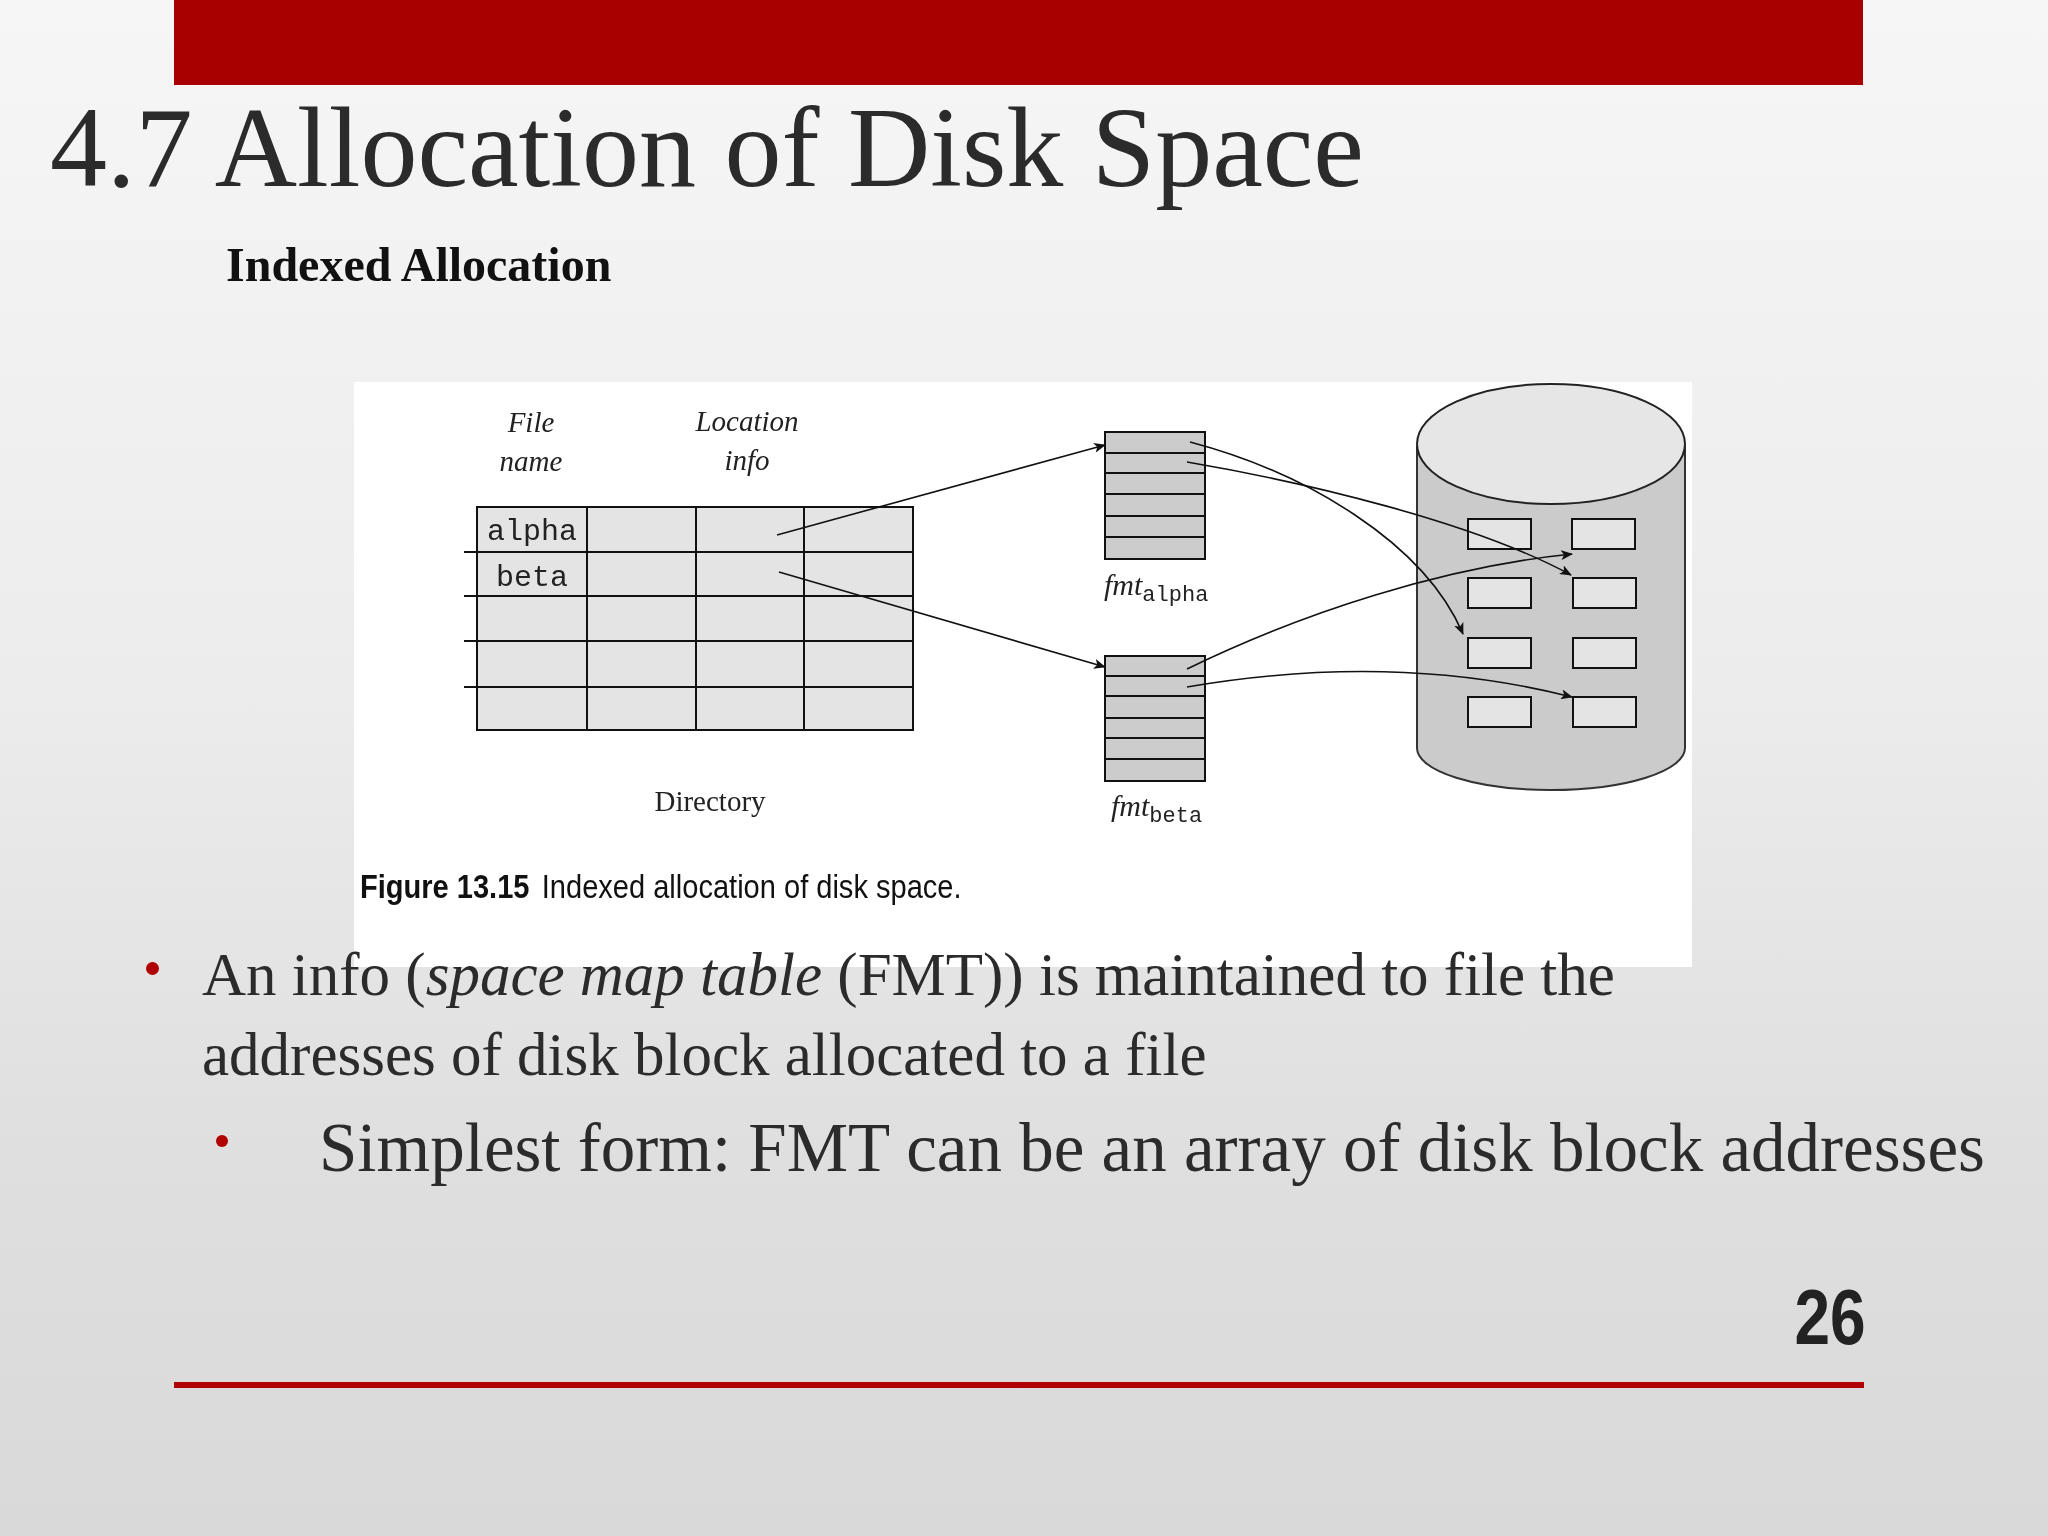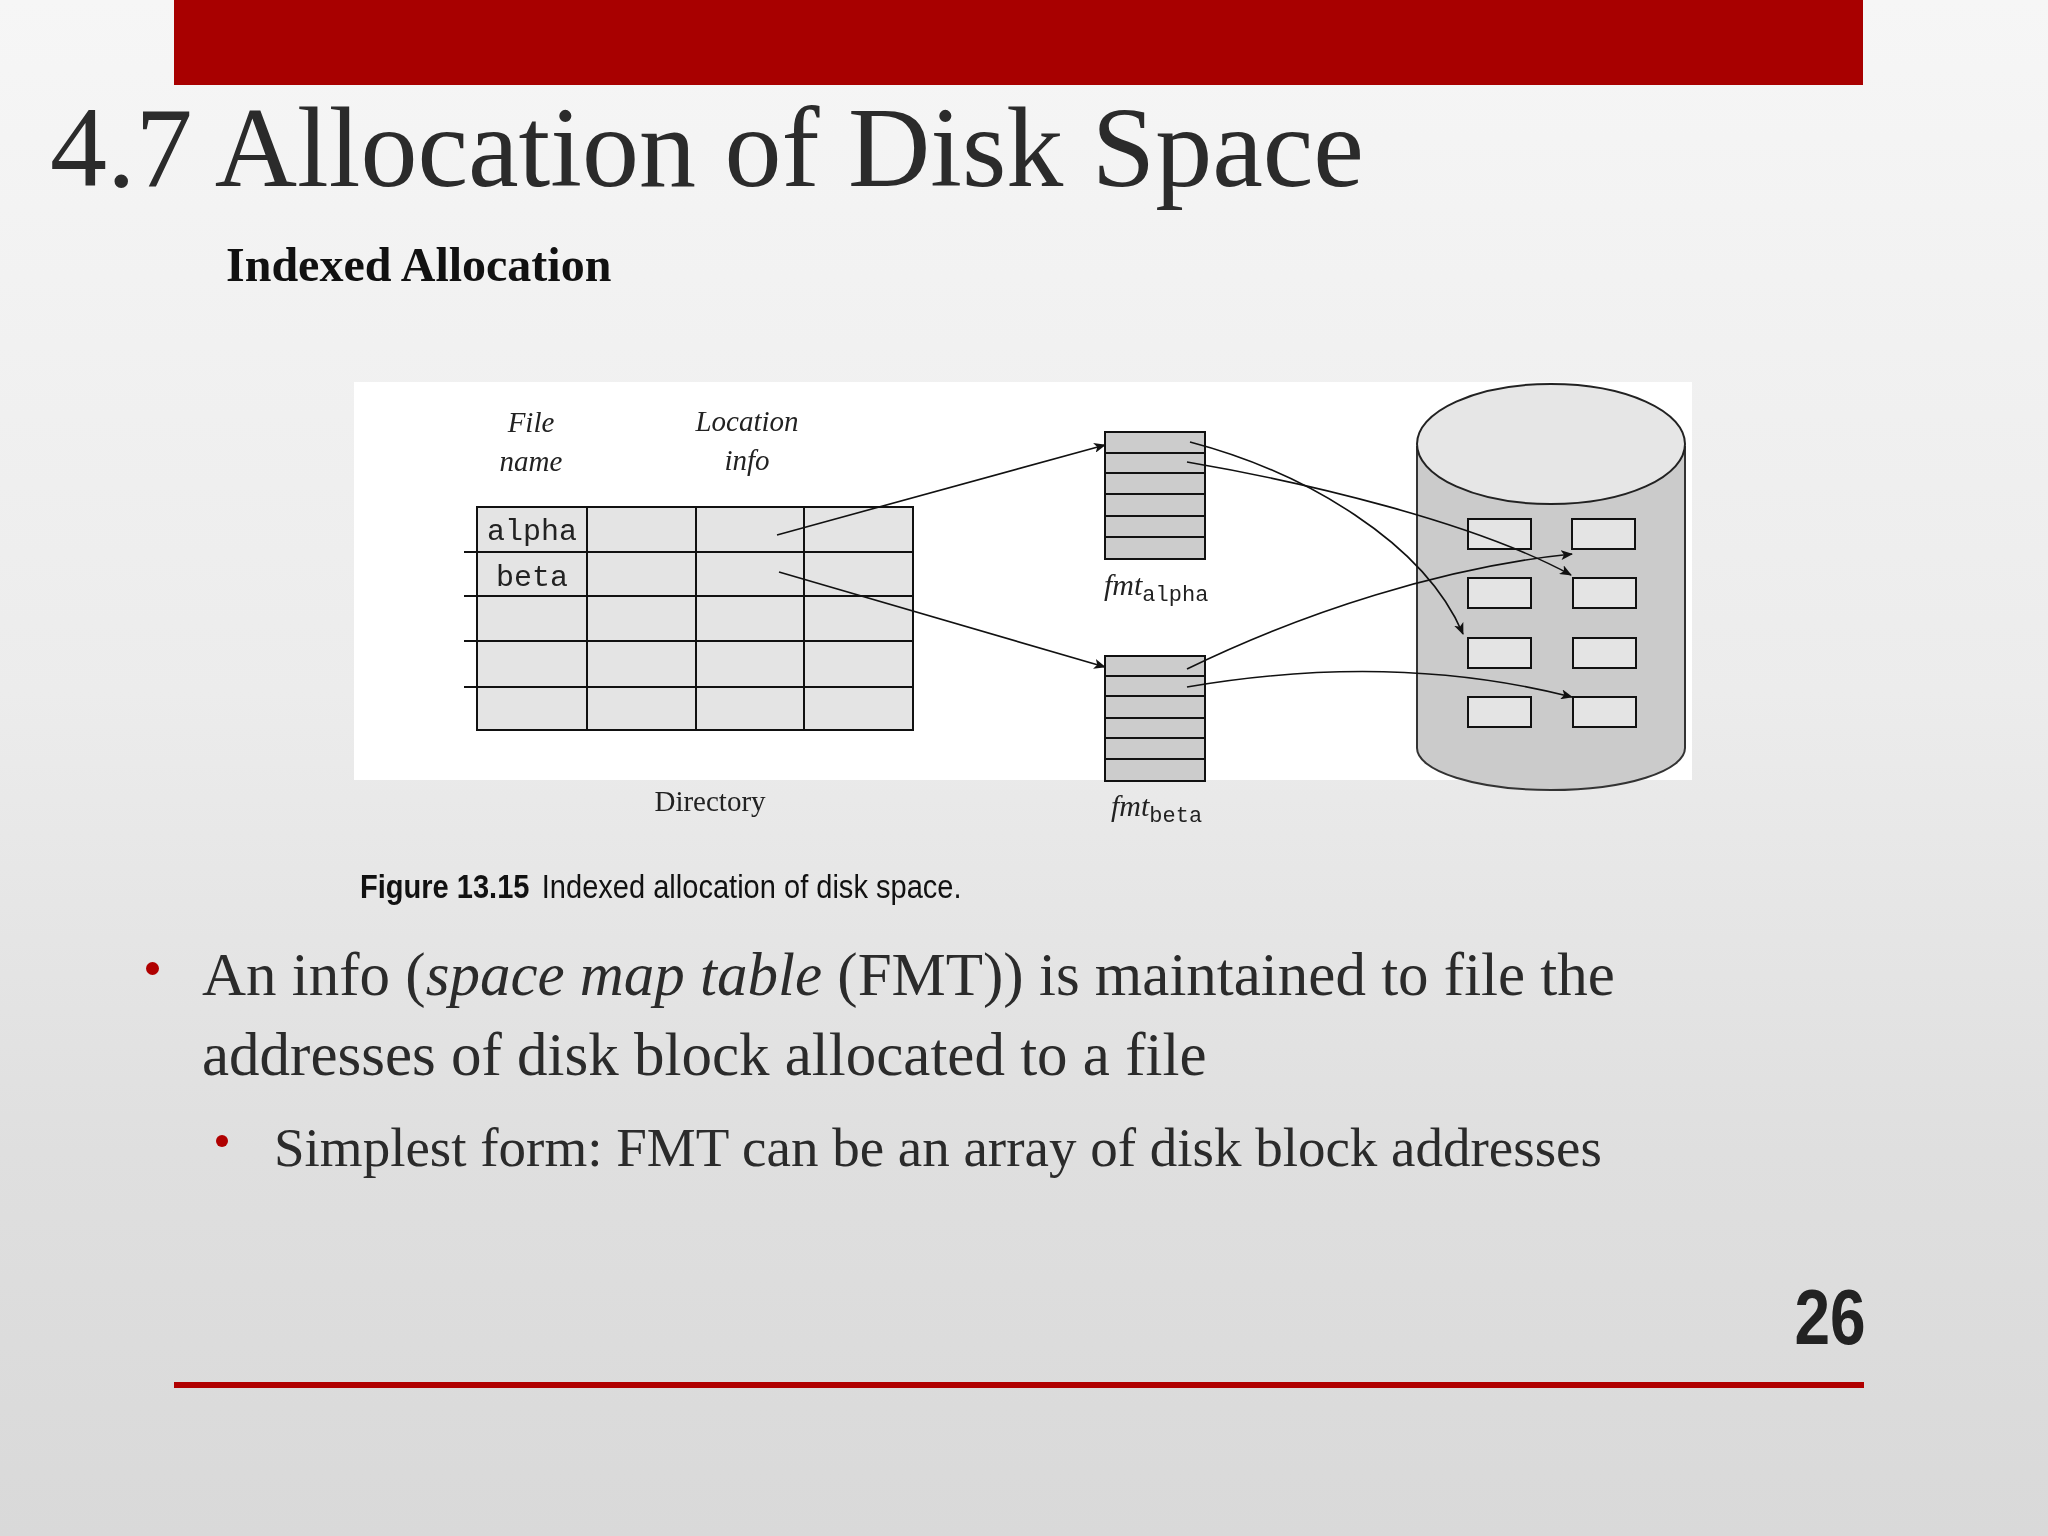--- a/index.html
+++ b/index.html
@@ -13,39 +13,39 @@
   .bottom-rule { position: absolute; left: 174px; top: 1382px; width: 1690px; height: 6px; background: #b00000; }
   .title {
     position: absolute; left: 50px; top: 80px; margin: 0;
     font-size: 114px; font-weight: normal; line-height: 1.2; color: #2b2b2b; white-space: nowrap;
   }
   .subtitle {
     position: absolute; left: 226px; top: 236px; margin: 0;
     font-size: 48px; font-weight: bold; color: #111; line-height: 1.2; white-space: nowrap;
   }
   .figure {
-    position: absolute; left: 354px; top: 382px; width: 1338px; height: 398px;
+    position: absolute; left: 354px; top: 382px; width: 1338px; height: 585px;
     background: #ffffff;
   }
   .figure svg { position: absolute; left: 0; top: 0; }
   .fig-caption {
     position: absolute; left: 6px; top: 486px; white-space: nowrap;
     font-family: "Liberation Sans", sans-serif; font-size: 33px; color: #111;
     transform: scaleX(0.88); transform-origin: left top;
   }
   .fig-caption .num { font-weight: bold; margin-right: 14px; }
   .bullets { position: absolute; left: 0; top: 0; }
   .bullet-dot {
     position: absolute; width: 13px; height: 13px; border-radius: 50%; background: #b00000;
   }
   .bullet-text {
     position: absolute; font-size: 61px; line-height: 80px; color: #2b2b2b; white-space: nowrap;
   }
   .sub-text {
-    position: absolute; font-size: 55px; line-height: 70px; color: #2b2b2b; white-space: nowrap;
+    position: absolute; font-size: 69px; line-height: 70px; color: #2b2b2b; white-space: nowrap; margin-left: 45px;
   }
   .page-num {
     position: absolute; left: 1780px; top: 1272px; width: 80px; text-align: right;
     font-family: "Liberation Sans", sans-serif; font-weight: bold; font-size: 78px; color: #222;
     transform: scaleX(0.82); transform-origin: right top;
   }
   .svg-label { font-family: "Liberation Serif", serif; }
   .svg-mono { font-family: "Liberation Mono", monospace; }
 </style>
 </head>

